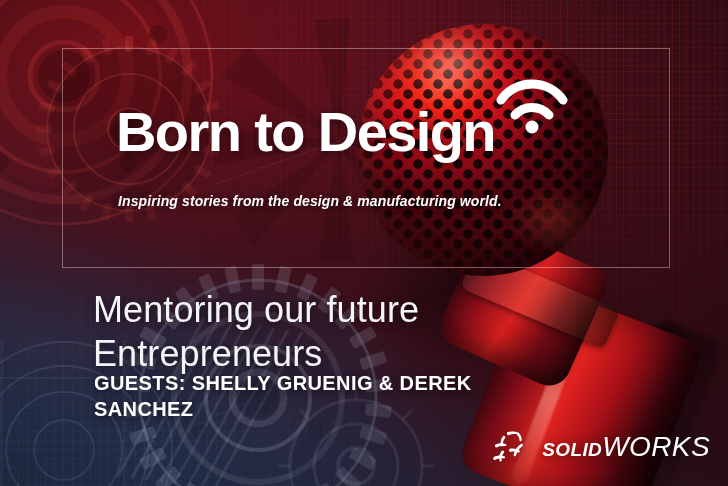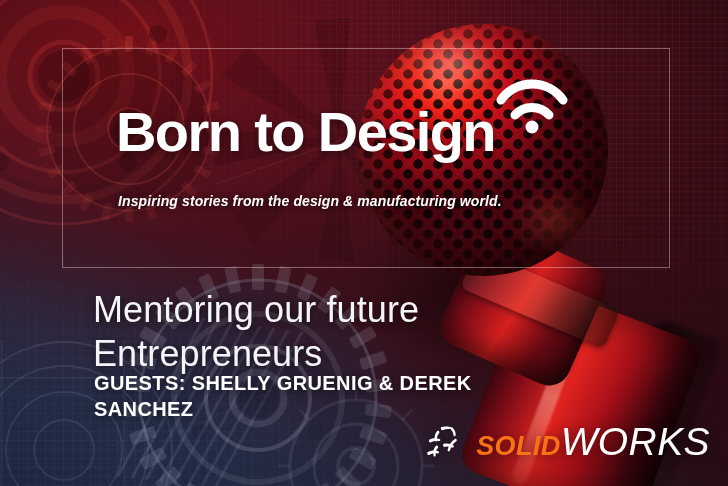--- a/index.html
+++ b/index.html
@@ -199,25 +199,25 @@
 
   
   .sw-logo {
     position:absolute; right:18px; bottom:22px;
     display:flex; align-items:center; gap:11px;
     filter:drop-shadow(0 2px 6px rgba(0,0,0,.55));
   }
   .sw-mark { width:40px; height:34px; }
   .sw-text { display:flex; align-items:baseline; white-space:nowrap; }
   .sw-solid {
-    font-size:27px; font-weight:700; font-style:italic;
-    color:#f97316; letter-spacing:.4px;
+    font-size:19px; font-weight:700; font-style:italic;
+    color:#ffffff; letter-spacing:.4px;
   }
   .sw-works {
-    font-size:39px; font-weight:400; font-style:italic;
+    font-size:28px; font-weight:400; font-style:italic;
     color:#ffffff; letter-spacing:.4px;
   }
 </style>
 </head>
 <body>
 
 <div id="stage">
 
   <div class="bg-base"></div>
 

